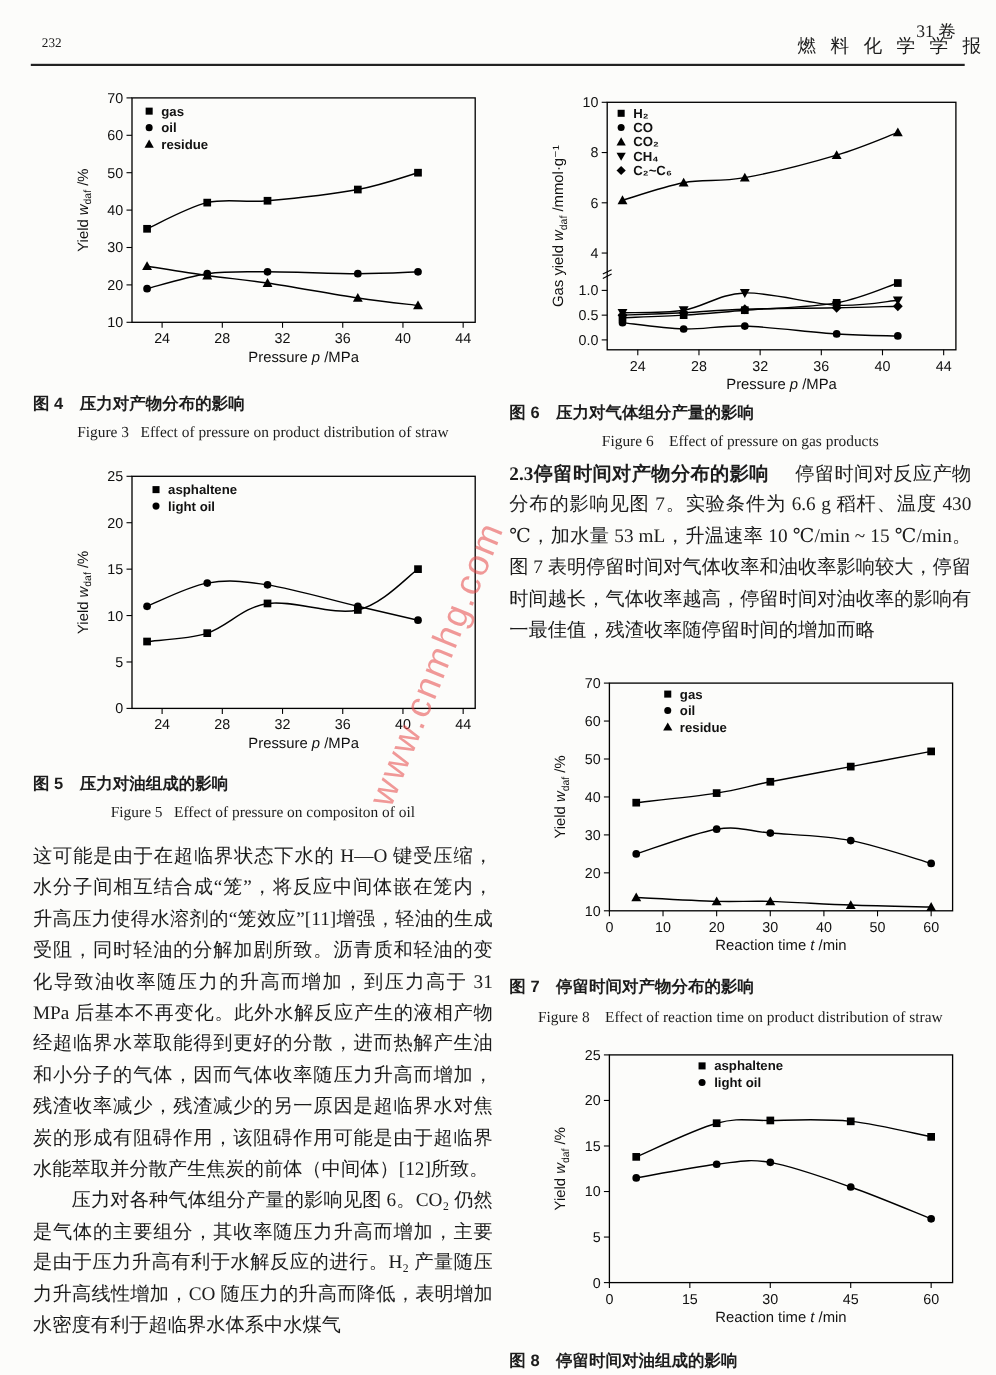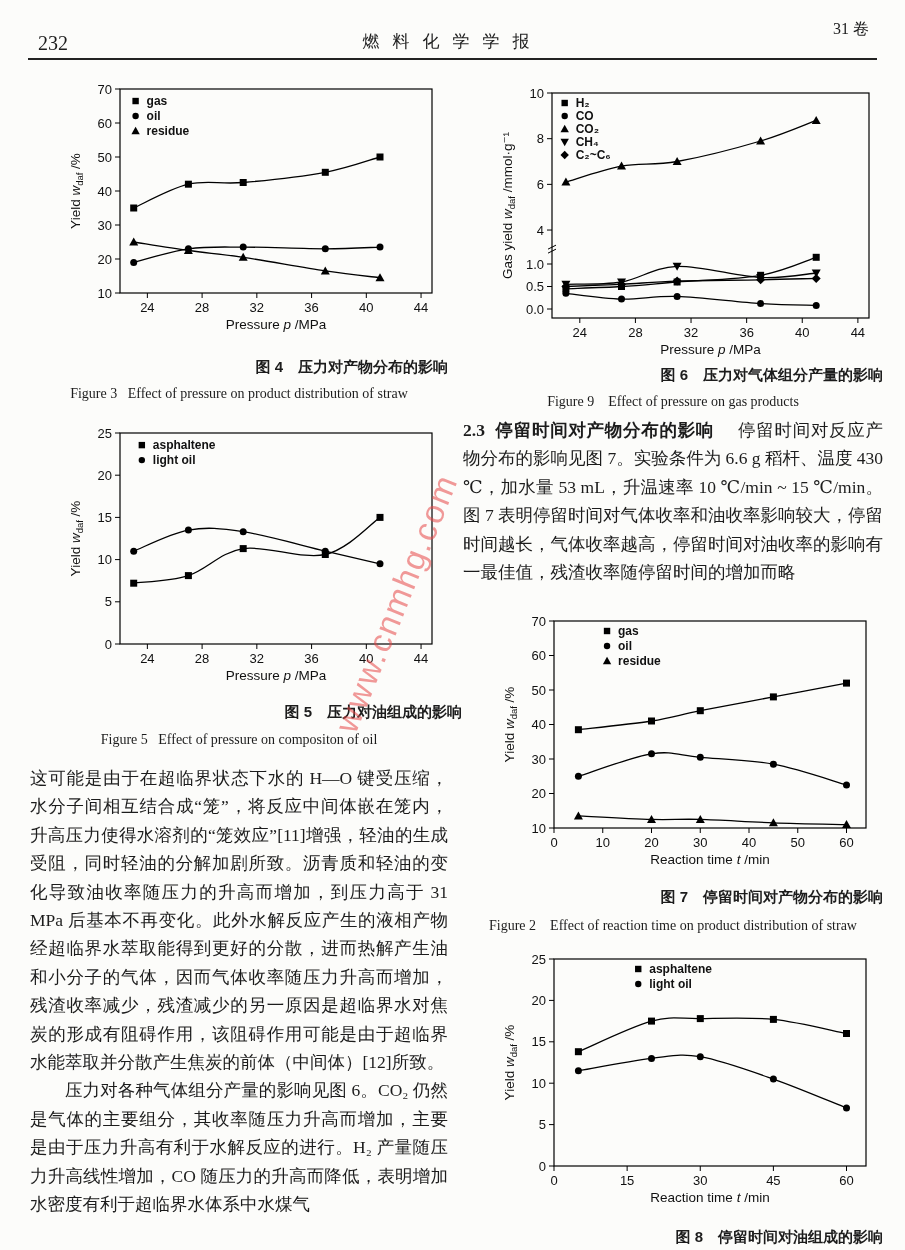--- a/index.html
+++ b/index.html
@@ -5,38 +5,38 @@
   * { margin:0; padding:0; box-sizing:border-box; }
   html,body { width:905px; height:1250px; }
   body {
     background:#fcfcfa;
     font-family:"Liberation Serif","DejaVu Serif",serif;
     color:#1c1c1c;
     position:relative;
     overflow:hidden;
   }
   .page { position:absolute; inset:0; }
-  .hdr-left  { position:absolute; left:38px;  top:32px; font-size:20px; }
-  .hdr-center{ position:absolute; left:0; right:0; top:30px; text-align:center; font-size:17px; letter-spacing:13px; }
+  .hdr-left  { position:absolute; left:38px;  top:32px; font-size:12px; }
+  .hdr-center{ position:absolute; left:0; right:0; top:30px; text-align:right; font-size:17px; letter-spacing:13px; }
   .hdr-right { position:absolute; right:36px; top:19px; font-size:16px; }
   .hdr-rule  { position:absolute; left:28px; right:28px; top:58px; border-top:2px solid #222; }
 
   svg.chart { position:absolute; overflow:visible; font-family:"Liberation Sans","DejaVu Sans",sans-serif; }
   svg .tick   { font-size:13px; fill:#111; }
   svg .axlab  { font-size:13.5px; fill:#111; }
   svg .legend { font-size:12px; font-weight:bold; fill:#111; }
 
-  .cap-cn { position:absolute; text-align:right; white-space:pre;
+  .cap-cn { position:absolute; text-align:left; white-space:pre;
             font-family:"Liberation Sans","DejaVu Sans",sans-serif;
             font-weight:bold; font-size:15px; }
   .cap-en { position:absolute; text-align:center; white-space:pre; font-size:14px; }
 
   .body-text { position:absolute; font-size:17.5px; line-height:28.4px; text-align:justify; }
   .body-text p.indent { text-indent:2em; }
-  .sec-num  { margin-right:10px; }
+  .sec-num  { }
   .sec-head { margin-right:24px; }
 
   .watermark {
     position:absolute; left:345px; top:712px;
     color:rgba(230,70,70,0.55);
     font-family:"Liberation Sans","DejaVu Sans",sans-serif;
     font-size:33px; letter-spacing:2px; white-space:nowrap;
     transform:rotate(-68deg); transform-origin:left center;
     pointer-events:none;
   }
@@ -165,21 +165,21 @@
         <circle cx="257.3" cy="127.2" r="3.5" fill="#000"></circle>
         <circle cx="312" cy="139.8" r="3.5" fill="#000"></circle>
       </g>
       <g>
         <rect x="70.64" y="17.91" width="6.4" height="6.4" fill="#000"></rect>
         <text x="84.84" y="25.11" class="legend">asphaltene</text>
         <circle cx="73.84" cy="36.11" r="3.2" fill="#000"></circle>
         <text x="84.84" y="40.11" class="legend">light oil</text>
       </g>
     </svg>
-  <div class="cap-cn" style="left:44px;top:703px;width:418px">图 5　压力对油组成的影响</div>
+  <div class="cap-cn" style="left:30px;top:703px;width:418px">图 5　压力对油组成的影响</div>
   <div class="cap-en" style="left:30px;top:732px;width:418px">Figure 5   Effect of pressure on compositon of oil</div>
 
   <div class="body-text" style="left:30px;top:764px;width:418px">
     <p>这可能是由于在超临界状态下水的 H—O 键受压缩，水分子间相互结合成“笼”，将反应中间体嵌在笼内，升高压力使得水溶剂的“笼效应”[11]增强，轻油的生成受阻，同时轻油的分解加剧所致。沥青质和轻油的变化导致油收率随压力的升高而增加，到压力高于 31 MPa 后基本不再变化。此外水解反应产生的液相产物经超临界水萃取能得到更好的分散，进而热解产生油和小分子的气体，因而气体收率随压力升高而增加，残渣收率减少，残渣减少的另一原因是超临界水对焦炭的形成有阻碍作用，该阻碍作用可能是由于超临界水能萃取并分散产生焦炭的前体（中间体）[12]所致。</p>
     <p class="indent">压力对各种气体组分产量的影响见图 6。CO₂ 仍然是气体的主要组分，其收率随压力升高而增加，主要是由于压力升高有利于水解反应的进行。H₂ 产量随压力升高线性增加，CO 随压力的升高而降低，表明增加水密度有利于超临界水体系中水煤气</p>
   </div>
 
   <svg class="chart" width="382" height="276" style="left:500px;top:84px">
       <g>
         <rect x="52" y="9" width="317" height="225" fill="none" stroke="#000" stroke-width="1.2"></rect>
@@ -261,21 +261,21 @@
         <text x="75.68" y="36" class="legend">CO</text>
         <polygon points="64.68,40.8 60.480000000000004,48.2 68.88000000000001,48.2" fill="#000"></polygon>
         <text x="75.68" y="49" class="legend">CO₂</text>
         <polygon points="64.68,62.2 60.480000000000004,54.8 68.88000000000001,54.8" fill="#000"></polygon>
         <text x="75.68" y="62" class="legend">CH₄</text>
         <polygon points="64.68,66.8 68.88000000000001,71 64.68,75.2 60.480000000000004,71" fill="#000"></polygon>
         <text x="75.68" y="75" class="legend">C₂~C₆</text>
       </g>
     </svg>
   <div class="cap-cn" style="left:463px;top:366px;width:420px">图 6　压力对气体组分产量的影响</div>
-  <div class="cap-en" style="left:463px;top:394px;width:420px">Figure 9    Effect of pressure on gas products</div>
+  <div class="cap-en" style="left:463px;top:394px;width:420px">Figure 6    Effect of pressure on gas products</div>
 
   <div class="body-text" style="left:463px;top:416px;width:420px">
     <p><b class="sec-num">2.3</b><b class="sec-head">停留时间对产物分布的影响</b><span>停留时间对反应产物分布的影响见图 7。实验条件为 6.6 g 稻杆、温度 430 ℃，加水量 53 mL，升温速率 10 ℃/min ~ 15 ℃/min。图 7 表明停留时间对气体收率和油收率影响较大，停留时间越长，气体收率越高，停留时间对油收率的影响有一最佳值，残渣收率随停留时间的增加而略</span></p>
   </div>
 
   <svg class="chart" width="377" height="258" style="left:502px;top:612px">
       <g>
         <rect x="52" y="9" width="312" height="207" fill="none" stroke="#000" stroke-width="1.2"></rect>
         <line x1="52" y1="216" x2="52" y2="221" stroke="#000"></line>
         <text x="52" y="235" text-anchor="middle" class="tick">0</text>
@@ -335,21 +335,21 @@
       <g>
         <rect x="101.84" y="15.8" width="6.4" height="6.4" fill="#000"></rect>
         <text x="116.04" y="23" class="legend">gas</text>
         <circle cx="105.04" cy="34" r="3.2" fill="#000"></circle>
         <text x="116.04" y="38" class="legend">oil</text>
         <polygon points="105.04,44.8 100.84,52.2 109.24000000000001,52.2" fill="#000"></polygon>
         <text x="116.04" y="53" class="legend">residue</text>
       </g>
     </svg>
   <div class="cap-cn" style="left:463px;top:888px;width:420px">图 7　停留时间对产物分布的影响</div>
-  <div class="cap-en" style="left:463px;top:918px;width:420px">Figure 2    Effect of reaction time on product distribution of straw</div>
+  <div class="cap-en" style="left:463px;top:918px;width:420px">Figure 8    Effect of reaction time on product distribution of straw</div>
 
   <svg class="chart" width="377" height="258" style="left:502px;top:950px">
       <g>
         <rect x="52" y="9" width="312" height="207" fill="none" stroke="#000" stroke-width="1.2"></rect>
         <line x1="52" y1="216" x2="52" y2="221" stroke="#000"></line>
         <text x="52" y="235" text-anchor="middle" class="tick">0</text>
         <line x1="125.125" y1="216" x2="125.125" y2="221" stroke="#000"></line>
         <text x="125.125" y="235" text-anchor="middle" class="tick">15</text>
         <line x1="198.25" y1="216" x2="198.25" y2="221" stroke="#000"></line>
         <text x="198.25" y="235" text-anchor="middle" class="tick">30</text>

